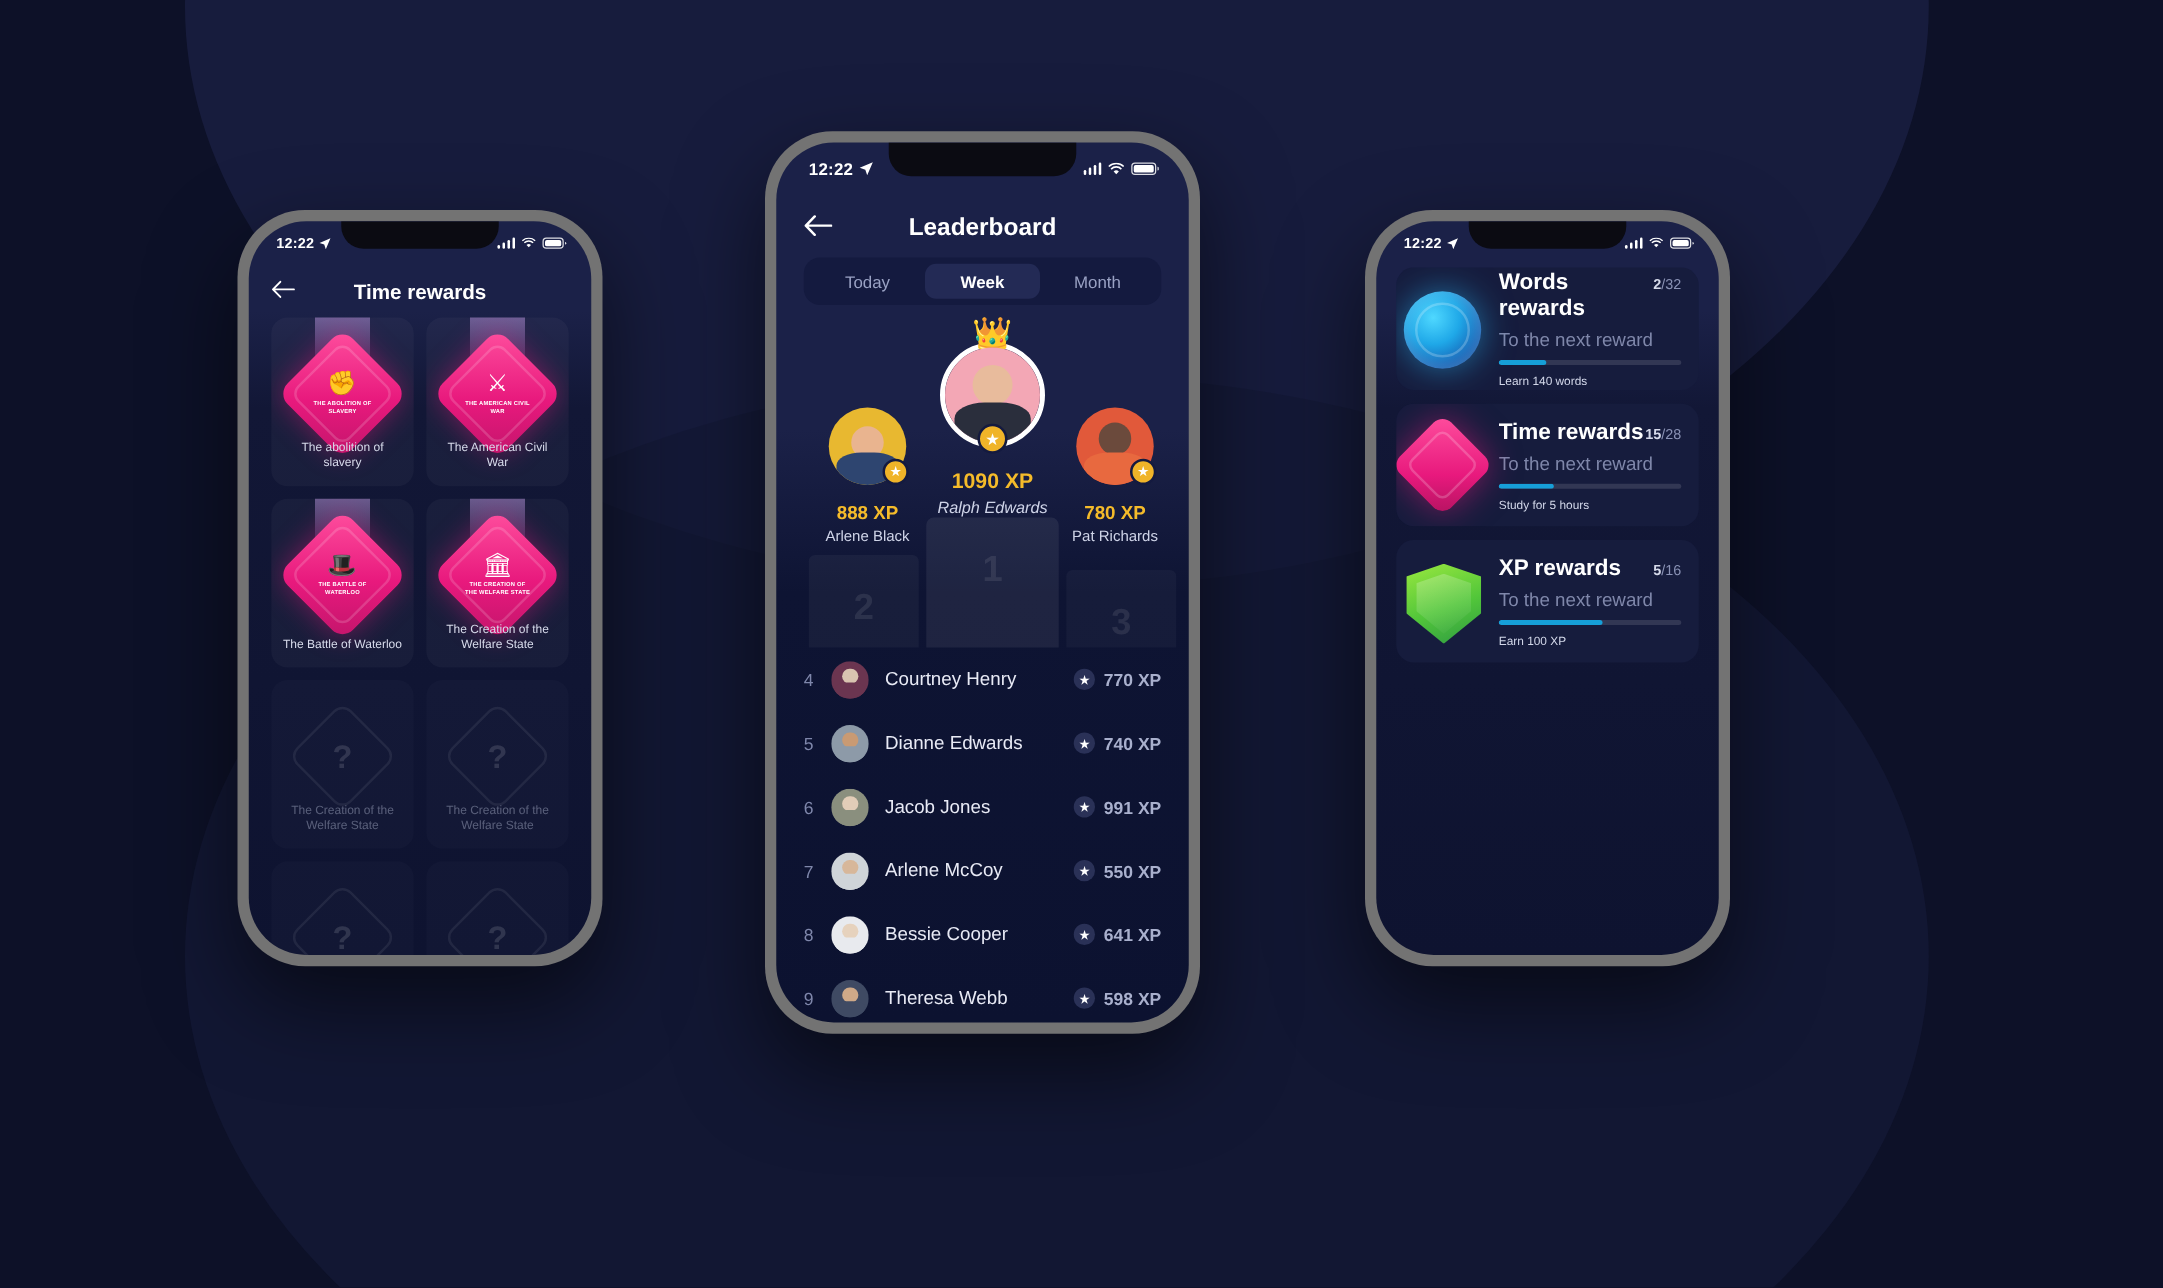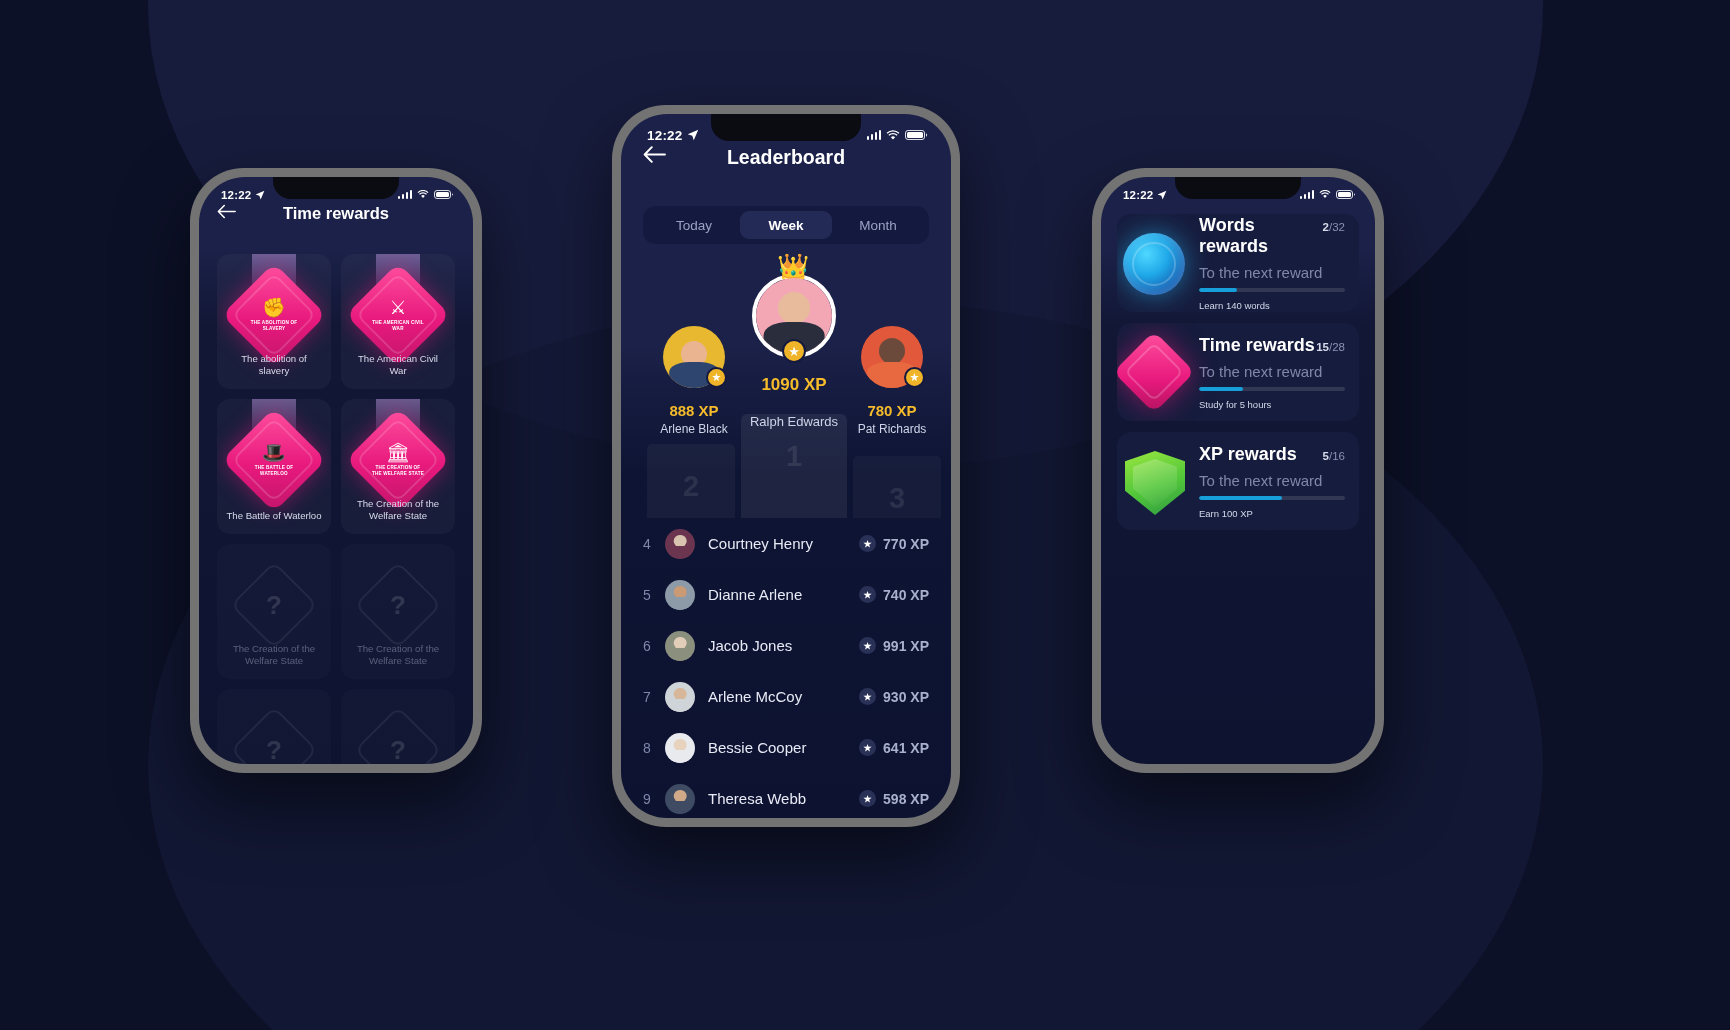--- a/index.html
+++ b/index.html
@@ -33,21 +33,21 @@
                color:#fff; z-index:21; }
   .sb-time { font-weight:bold; letter-spacing:.2px; display:flex; align-items:center; gap:4px; }
   .sb-right { display:flex; align-items:center; gap:5px; }
   .sig { display:flex; align-items:flex-end; gap:1.5px; }
   .sig i { display:block; width:2.5px; background:#fff; border-radius:1px; }
   .batt { border:1.2px solid rgba(255,255,255,.85); border-radius:3px; position:relative; }
   .batt::after{ content:""; position:absolute; right:-3px; top:50%; transform:translateY(-50%);
                 width:1.5px; height:40%; background:rgba(255,255,255,.85); border-radius:0 1px 1px 0; }
   .batt i { position:absolute; left:1px; top:1px; bottom:1px; right:1px; background:#fff; border-radius:1.5px; }
 
-  .navbar { position:relative; display:flex; align-items:flex-start; z-index:10; }
+  .navbar { position:relative; display:flex; align-items:flex-end; z-index:10; }
   .back { cursor:pointer; }
   .nav-title { position:absolute; left:0; right:0; text-align:center; color:#fff; font-weight:bold; }
 
   
   #phone-center { left:612px; top:105px; width:348px; height:722px; }
   #phone-center .screen { background:linear-gradient(180deg,#1b2148 0%,#1b2148 230px,#0e1433 360px,#0c1230 100%); }
   #phone-center .notch { width:150px; height:27px; }
   #phone-center .statusbar { padding:10px 26px 0 26px; font-size:13.5px; height:32px; }
   #phone-center .navbar { height:48px; padding:0 22px; }
   #phone-center .nav-title { font-size:19.5px; }
@@ -75,21 +75,21 @@
             justify-content:center; color:#fff; border:2.5px solid #141a3f; }
   .w-xp { color:#f5bb2a; font-weight:bold; }
   .w-name { color:#cfd4e8; }
   .crown { position:absolute; left:50%; transform:translateX(-50%); top:-24px; font-size:26px; line-height:1;
            color:#f5bb2a; }
 
   #w1 { left:118px; top:24px; width:110px; }
   #w1 .w-avatar { width:84px; height:84px; border:4px solid #ffffff; border-radius:50%; }
   #w1 .w-star { width:24px; height:24px; font-size:13px; }
   #w1 .w-xp { font-size:17px; margin-top:17px; }
-  #w1 .w-name { font-size:13px; margin-top:19px; }
+  #w1 .w-name { font-size:13px; margin-top:3px;font-style:italic; }
 
   #w2 { left:24px; top:76px; width:98px; }
   #w2 .w-avatar { width:62px; height:62px; }
   #w2 .w-star { width:21px; height:21px; font-size:11px; right:-2px; left:auto; transform:none; bottom:0; }
   #w2 .w-xp { font-size:15px; margin-top:14px; }
   #w2 .w-name { font-size:12px; margin-top:3px; }
 
   #w3 { left:222px; top:76px; width:98px; }
   #w3 .w-avatar { width:62px; height:62px; }
   #w3 .w-star { width:21px; height:21px; font-size:11px; right:-2px; left:auto; transform:none; bottom:0; }
@@ -424,21 +424,21 @@
             </span>
           </div>
           <div class="lb-row">
             <span class="lb-rank">5</span>
             <span class="lb-av">
               <span class="ph" style="display:block;background:#8d9aa8">
                 <span class="head" style="background:#c99a73;display:block"></span>
                 <span class="body" style="background:#8d9aa8;display:block"></span>
               </span>
             </span>
-            <span class="lb-name">Dianne Arlene</span>
+            <span class="lb-name">Dianne Edwards</span>
             <span class="lb-xp">
               <span class="lb-star">★</span>
               <span>740 XP</span>
             </span>
           </div>
           <div class="lb-row">
             <span class="lb-rank">6</span>
             <span class="lb-av">
               <span class="ph" style="display:block;background:#8a8f7e">
                 <span class="head" style="background:#e2cdb8;display:block"></span>
@@ -455,21 +455,21 @@
             <span class="lb-rank">7</span>
             <span class="lb-av">
               <span class="ph" style="display:block;background:#cfd4d8">
                 <span class="head" style="background:#d7b79a;display:block"></span>
                 <span class="body" style="background:#cfd4d8;display:block"></span>
               </span>
             </span>
             <span class="lb-name">Arlene McCoy</span>
             <span class="lb-xp">
               <span class="lb-star">★</span>
-              <span>930 XP</span>
+              <span>550 XP</span>
             </span>
           </div>
           <div class="lb-row">
             <span class="lb-rank">8</span>
             <span class="lb-av">
               <span class="ph" style="display:block;background:#e8eaee">
                 <span class="head" style="background:#e6d2bd;display:block"></span>
                 <span class="body" style="background:#e8eaee;display:block"></span>
               </span>
             </span>

